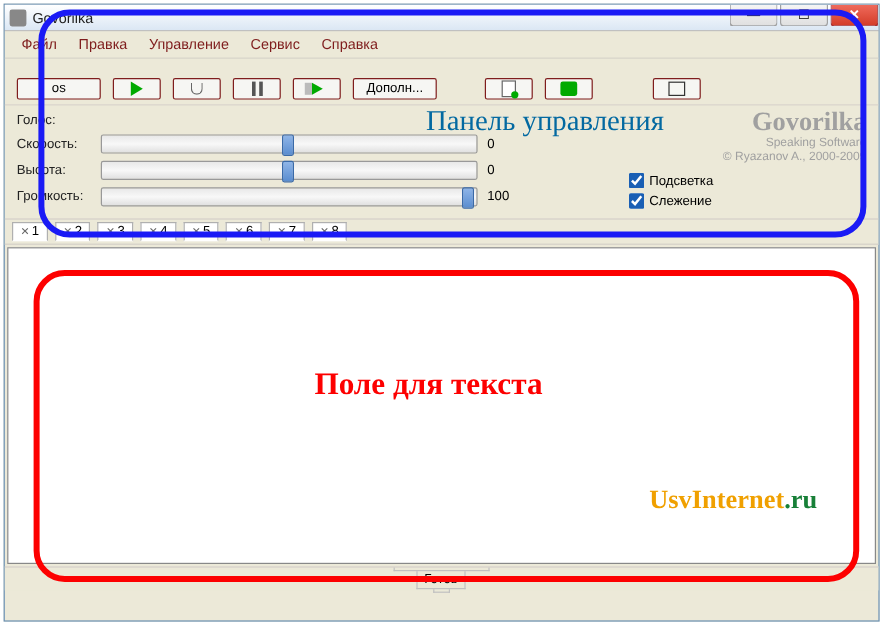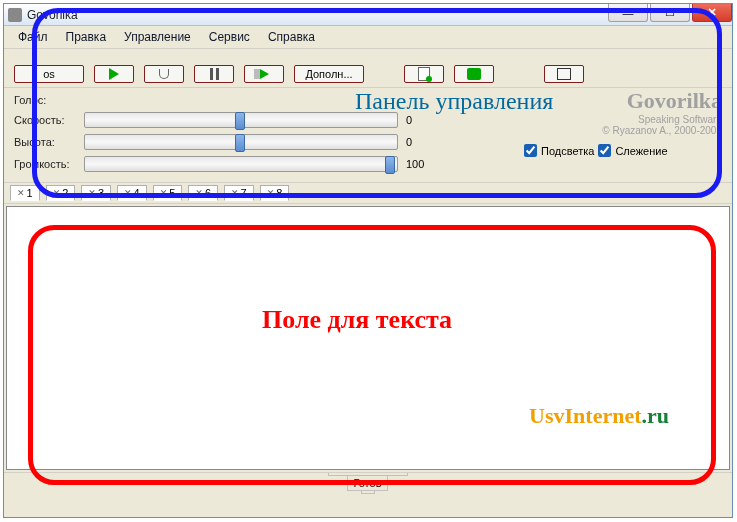--- a/index.html
+++ b/index.html
@@ -58,21 +58,21 @@
   .menubar {
     display: flex;
     gap: 2px;
     padding: 2px 6px;
     background: #ece9d8;
     border-bottom: 1px solid #d4d0c8;
   }
   .menu-item {
     padding: 2px 8px;
     font-size: 12px;
-    color: #0f172a;
+    color: #7f1d1d;
   }
   .toolbar {
     display: flex;
     gap: 10px;
     padding: 4px 10px;
     background: #ece9d8;
     border-bottom: 1px solid #d4d0c8;
     align-items: center;
   }
   .tb-btn {
@@ -128,21 +128,21 @@
   .voice-select {
     font-size: 11px; height: 18px;
     border: 1px solid #7a7a7a;
     background: #fff;
     padding: 0 2px;
     width: 175px;
   }
   .check-area {
     position: absolute;
     left: 520px; top: 56px;
-    display: flex; flex-direction: row; gap: 4px;
+    display: flex; flex-direction: column; gap: 4px;
   }
   .chk-row { display: flex; align-items: center; gap: 4px; font-size: 11px; }
   .chk-row input { accent-color: #1a5fb4; }
   .brand {
     position: absolute; right: 10px; top: 0;
     text-align: right; color: #a0a0a0;
   }
   .brand .name { font-size: 22px; font-weight: bold; font-family: "Times New Roman",serif; }
   .brand .tag { font-size: 10px; }
   .brand .cpr { font-size: 10px; }
@@ -163,21 +163,21 @@
   .texttab .x { font-size: 9px; color: #666; }
   .editor {
     background: #fff;
     border: 1px solid #888;
     margin: 2px;
     height: 264px;
     position: relative;
   }
   .watermark {
     position: absolute;
-    right: 60px; bottom: 40px;
+    right: 48px; bottom: 40px;
     font-size: 22px; font-weight: bold;
     font-family: "Comic Sans MS", cursive;
   }
   .watermark .g { color: #f0a000; }
   .watermark .r { color: #188038; }
   .statusbar {
     display: flex; align-items: center;
     height: 20px;
     background: #ece9d8;
     border-top: 1px solid #d4d0c8;

